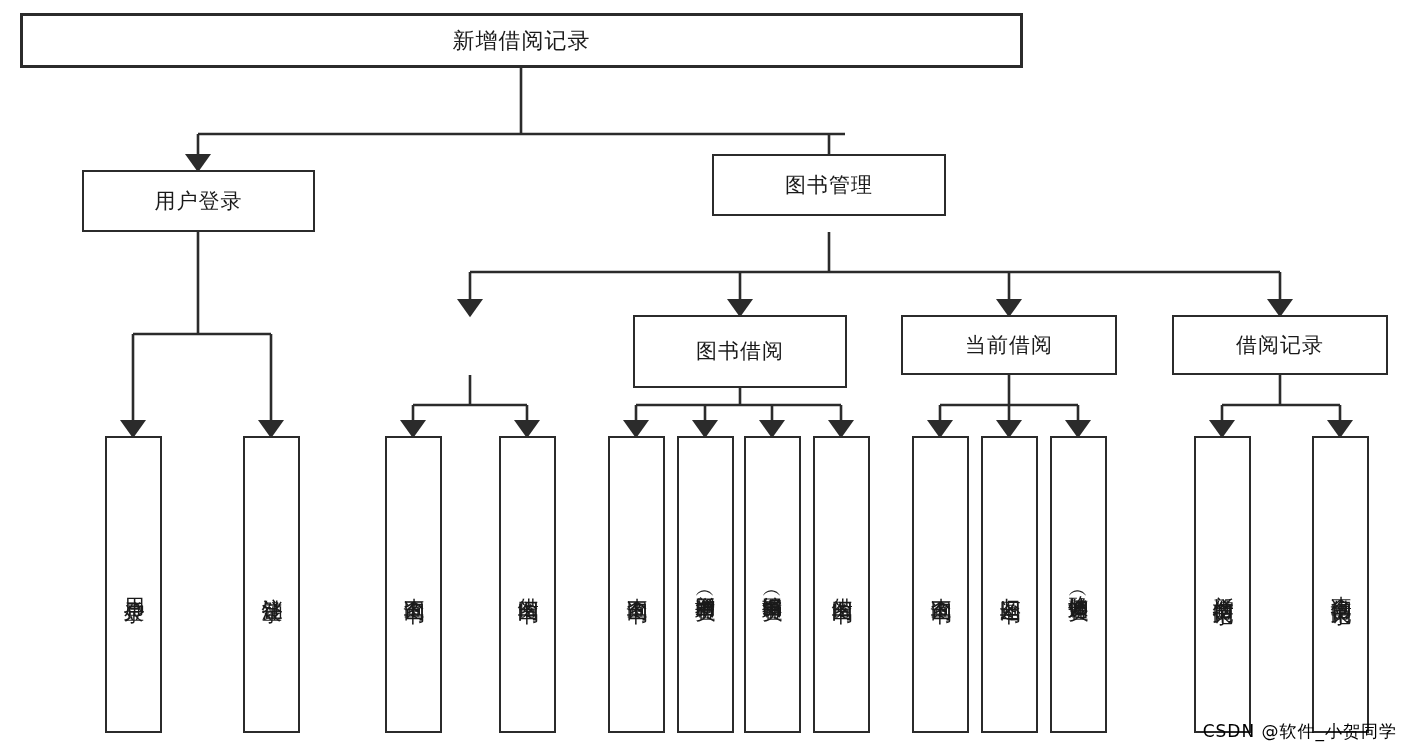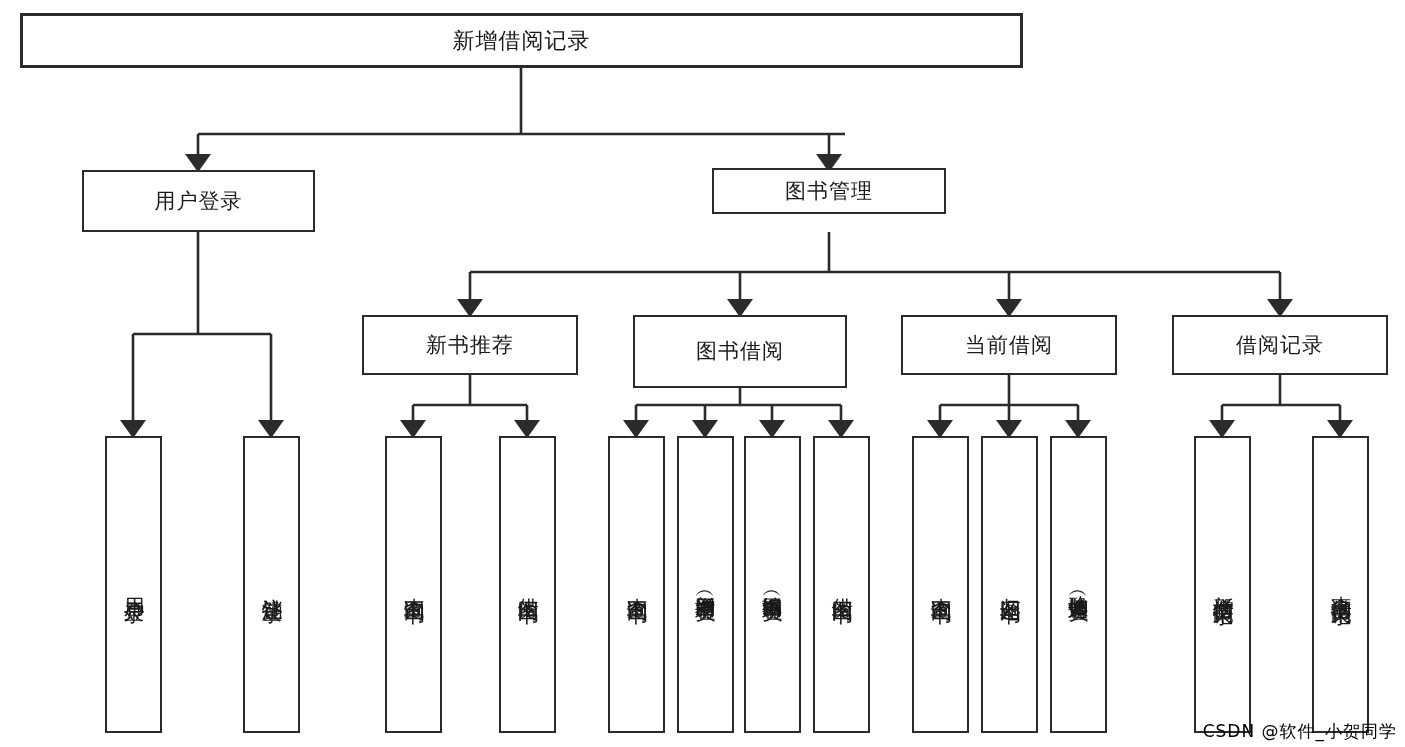--- a/index.html
+++ b/index.html
@@ -118,27 +118,24 @@
     </g>
   </svg>
 
   <div class="node root" style="left:20px;top:13px;width:1003px;height:55px;">
     <span class="lbl">新增借阅记录</span>
   </div>
 
   <div class="node lvl2" style="left:82px;top:170px;width:233px;height:62px;">
     <span class="lbl">用户登录</span>
   </div>
-  <div class="node lvl2" style="left:712px;top:168px;width:234px;height:46px;">
+  <div class="node lvl2" style="left:712px;top:154px;width:234px;height:62px;">
     <span class="lbl">图书管理</span>
   </div>
 
-  <div class="node lvl3" style="left:362px;top:315px;width:216px;height:60px;">
-    <span class="lbl">新书推荐</span>
-  </div>
   <div class="node lvl3" style="left:633px;top:315px;width:214px;height:73px;">
     <span class="lbl">图书借阅</span>
   </div>
   <div class="node lvl3" style="left:1172px;top:315px;width:216px;height:60px;">
     <span class="lbl">借阅记录</span>
   </div>
   <div class="node lvl3" style="left:901px;top:315px;width:216px;height:60px;">
     <span class="lbl">当前借阅</span>
   </div>
 

